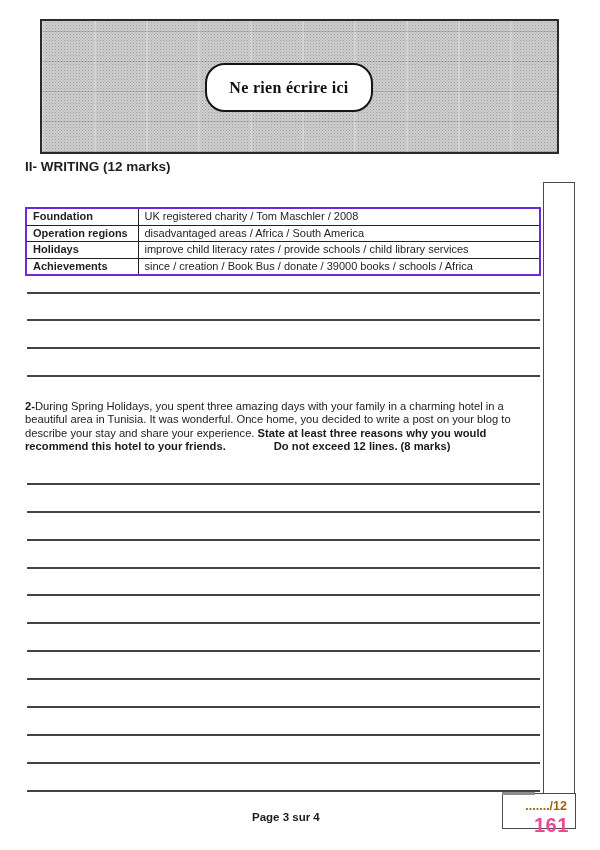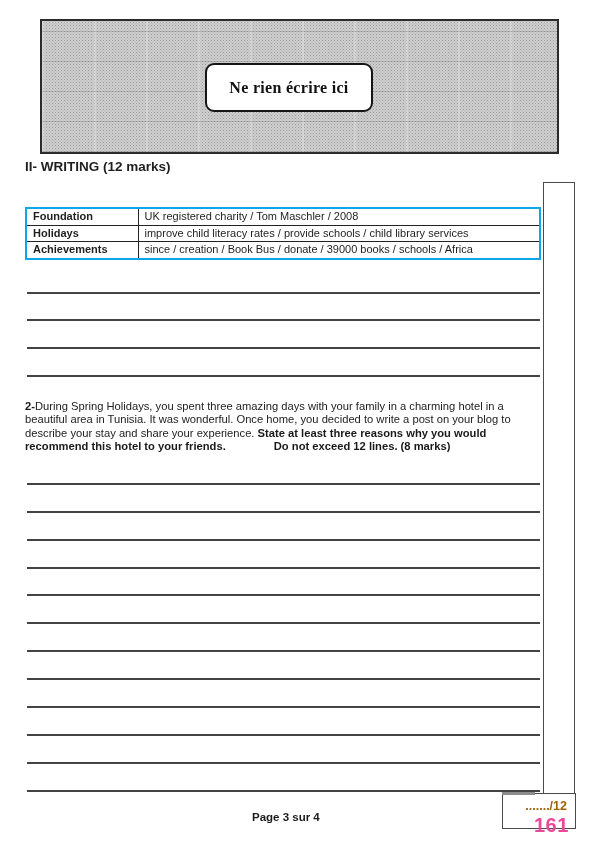--- a/index.html
+++ b/index.html
@@ -17,21 +17,21 @@
     background-image:
       repeating-linear-gradient(0deg, rgba(70,70,70,0.20) 0 1px, transparent 1px 30px),
       repeating-linear-gradient(90deg, rgba(255,255,255,0.22) 0 2px, transparent 2px 52px),
       radial-gradient(#9b9b9b 0.7px, transparent 0.9px),
       radial-gradient(#a8a8a8 0.7px, transparent 0.9px);
     background-size:auto,auto,3px 3px,3px 3px;
     background-position:0 0,0 0,0 0,1.5px 1.5px;
   }
   .banner-box{
     position:absolute;left:163px;top:42px;width:168px;height:49px;
-    background:#ffffff;border:2px solid #151515;border-radius:9px;
+    background:#ffffff;border:2px solid #151515;border-radius:20px;
     display:flex;align-items:center;justify-content:center;
   }
   .banner-box span{
     font-family:"Liberation Serif",serif;font-weight:bold;font-size:16px;
     color:#111;letter-spacing:0.3px;
   }
 
   
   .heading{
     position:absolute;left:25px;top:159px;margin:0;
@@ -39,21 +39,21 @@
   }
   .task1-instruction{
     position:absolute;left:25px;top:177px;width:522px;
     font-size:11.2px;font-weight:bold;line-height:14.2px;
   }
   .task1-instruction .line{display:block;white-space:nowrap;}
 
   
   .notes-table{
     position:absolute;left:25px;top:207px;width:516px;
-    border-collapse:collapse;border:2px solid #0ea5e9;
+    border-collapse:collapse;border:2px solid #6d28d9;
     font-size:11px;
   }
   .notes-table td{
     border:1px solid #222;padding:1px 6px;line-height:13.6px;white-space:nowrap;
   }
   .notes-table td.label{width:112px;font-weight:bold;}
 
   
   .lines{position:absolute;left:27px;width:513px;}
   .lines .wline{border-bottom:2px solid #434343;}
@@ -110,20 +110,24 @@
   <h2 class="heading">II- WRITING (12 marks)</h2>
 
 
   <table class="notes-table">
     <tbody>
         <tr>
           <td class="label">Foundation</td>
           <td class="value">UK registered charity / Tom Maschler / 2008</td>
         </tr>
         <tr>
+          <td class="label">Operation regions</td>
+          <td class="value">disadvantaged areas / Africa / South America</td>
+        </tr>
+        <tr>
           <td class="label">Holidays</td>
           <td class="value">improve child literacy rates / provide schools / child library services</td>
         </tr>
         <tr>
           <td class="label">Achievements</td>
           <td class="value">since / creation / Book Bus / donate / 39000 books / schools / Africa</td>
         </tr>
       </tbody>
   </table>
 

